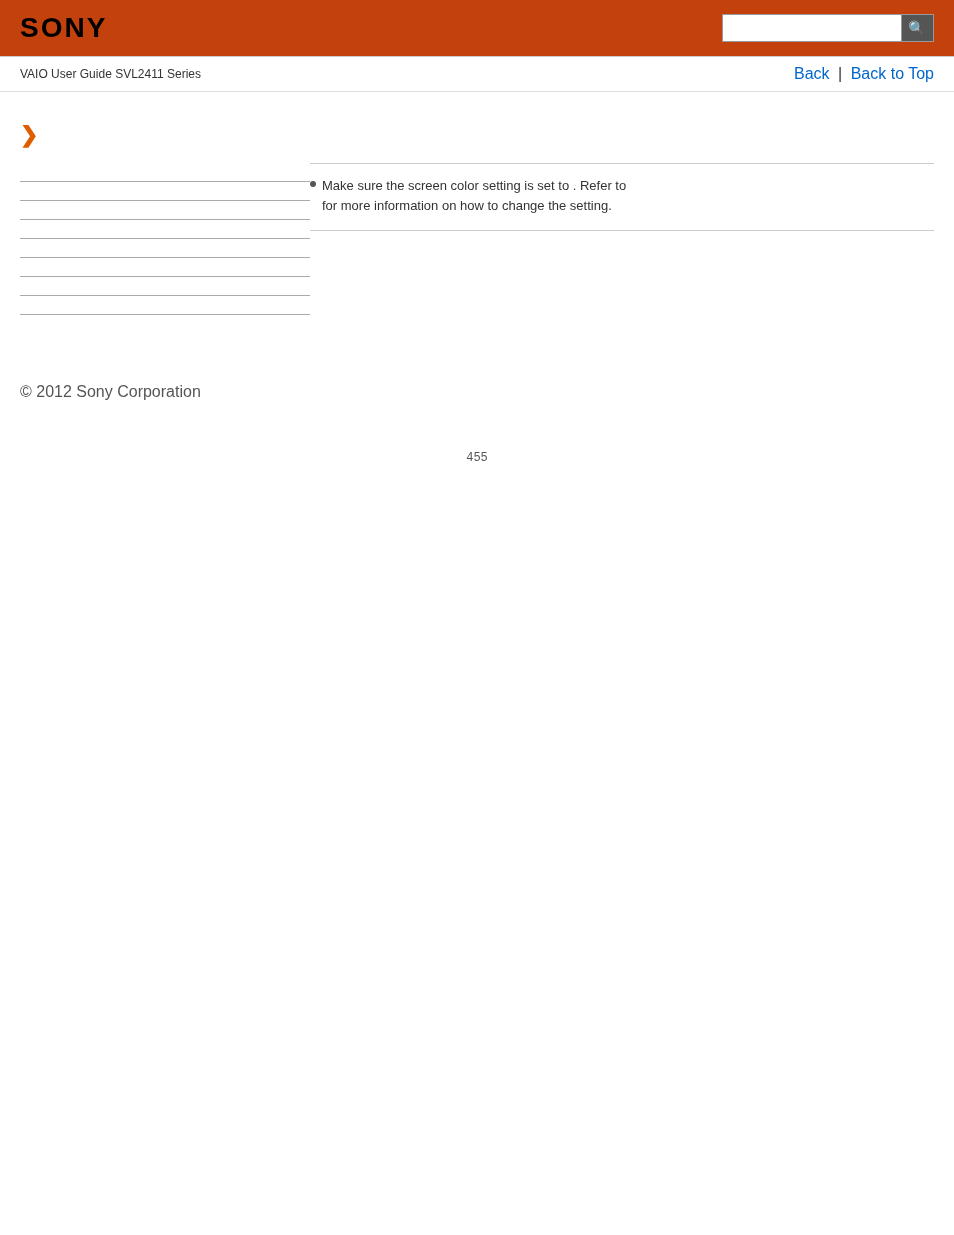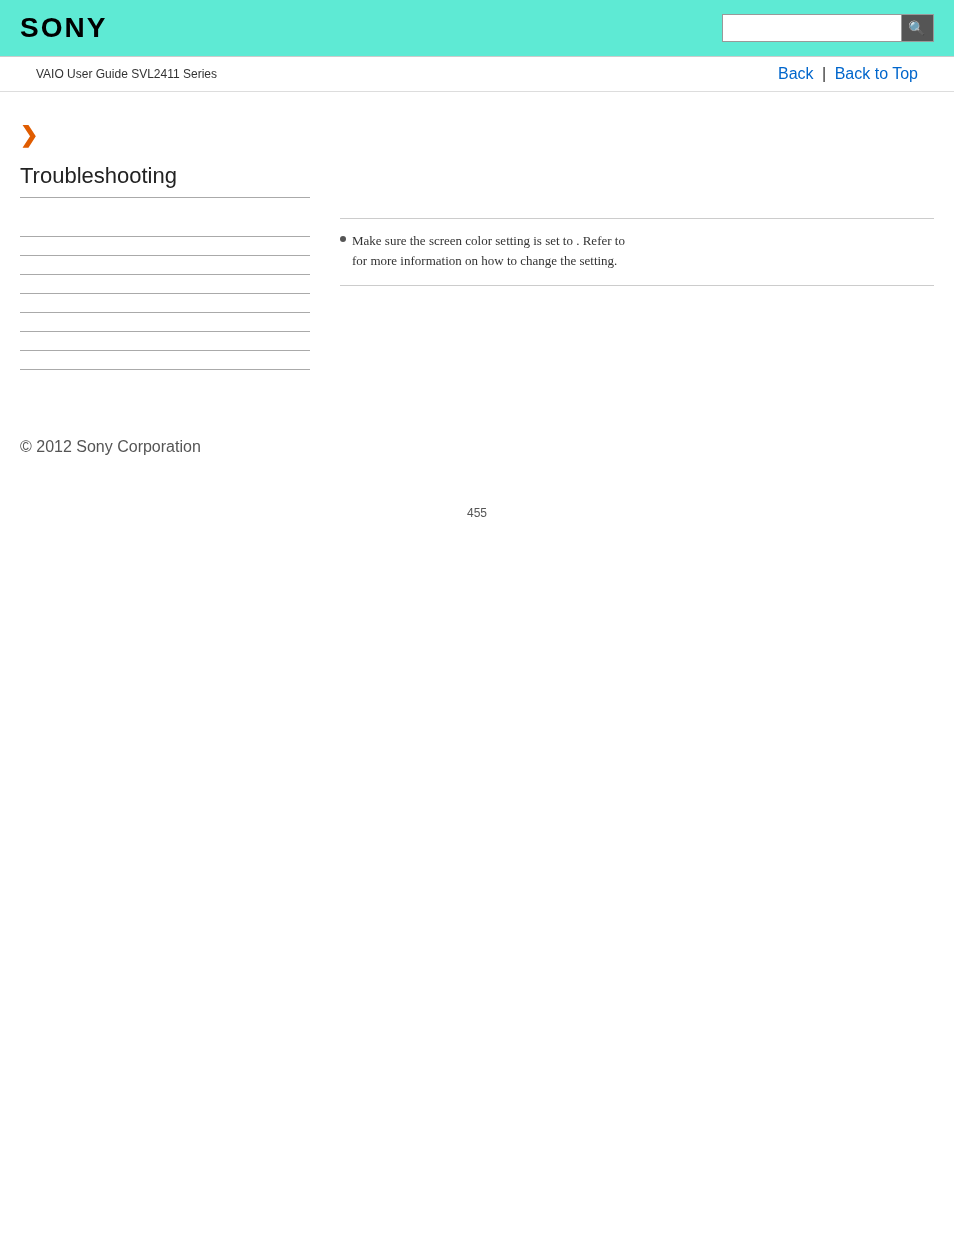--- a/index.html
+++ b/index.html
@@ -12,21 +12,21 @@
       font-family: Arial, Helvetica, sans-serif;
       font-size: 13px;
       color: #333;
       background: #fff;
       width: 954px;
       min-height: 1235px;
     }
 
     
     .header {
-      background: #5eead4;
+      background: #c2410c;
       padding: 12px 20px;
       display: flex;
       align-items: center;
       justify-content: space-between;
       border-bottom: 1px solid #ccc;
     }
 
     .sony-logo {
       font-size: 28px;
       font-weight: 900;
@@ -58,21 +58,21 @@
       cursor: pointer;
       display: flex;
       align-items: center;
       justify-content: center;
       color: #fff;
       font-size: 14px;
     }
 
     
     .nav-bar {
-      padding: 8px 36px;
+      padding: 8px 20px;
       display: flex;
       justify-content: space-between;
       align-items: center;
       border-bottom: 1px solid #ddd;
     }
 
     .guide-title {
       font-size: 12px;
       color: #333;
     }
@@ -112,22 +112,20 @@
       color: #222;
       border-bottom: 1px solid #aaa;
       padding-bottom: 8px;
       margin-bottom: 20px;
       width: 290px;
     }
 
     
     .main-layout {
       display: flex;
-      gap: 30px;
-      font-family: Liberation Serif, serif;
     }
 
     
     .sidebar {
       width: 290px;
       flex-shrink: 0;
     }
 
     .sidebar-divider {
       border: none;
@@ -172,20 +170,21 @@
       font-size: 16px;
       color: #555;
     }
 
     
     .page-number {
       text-align: center;
       font-size: 12px;
       color: #555;
       margin-top: 40px;
+      font-family: Liberation Mono, monospace;
     }
   </style>
 </head>
 <body>
 
 <div class="header">
   <div class="sony-logo">SONY</div>
   <div class="search-area">
     <input type="text" class="search-input" placeholder="" style="">
     <button class="search-button">
@@ -200,21 +199,20 @@
     <a href="#">Back</a>
     <span class="nav-separator"> | </span>
     <a href="#">Back to Top</a>
   </div>
 </div>
 
 <div class="content">
 
   <div class="chevron">❯</div>
 
-  <h1 class="section-heading">Troubleshooting</h1>
 
   <div class="main-layout">
 
     <div class="sidebar">
       <hr class="sidebar-divider">
       <hr class="sidebar-divider">
       <hr class="sidebar-divider">
       <hr class="sidebar-divider">
       <hr class="sidebar-divider">
       <hr class="sidebar-divider">

